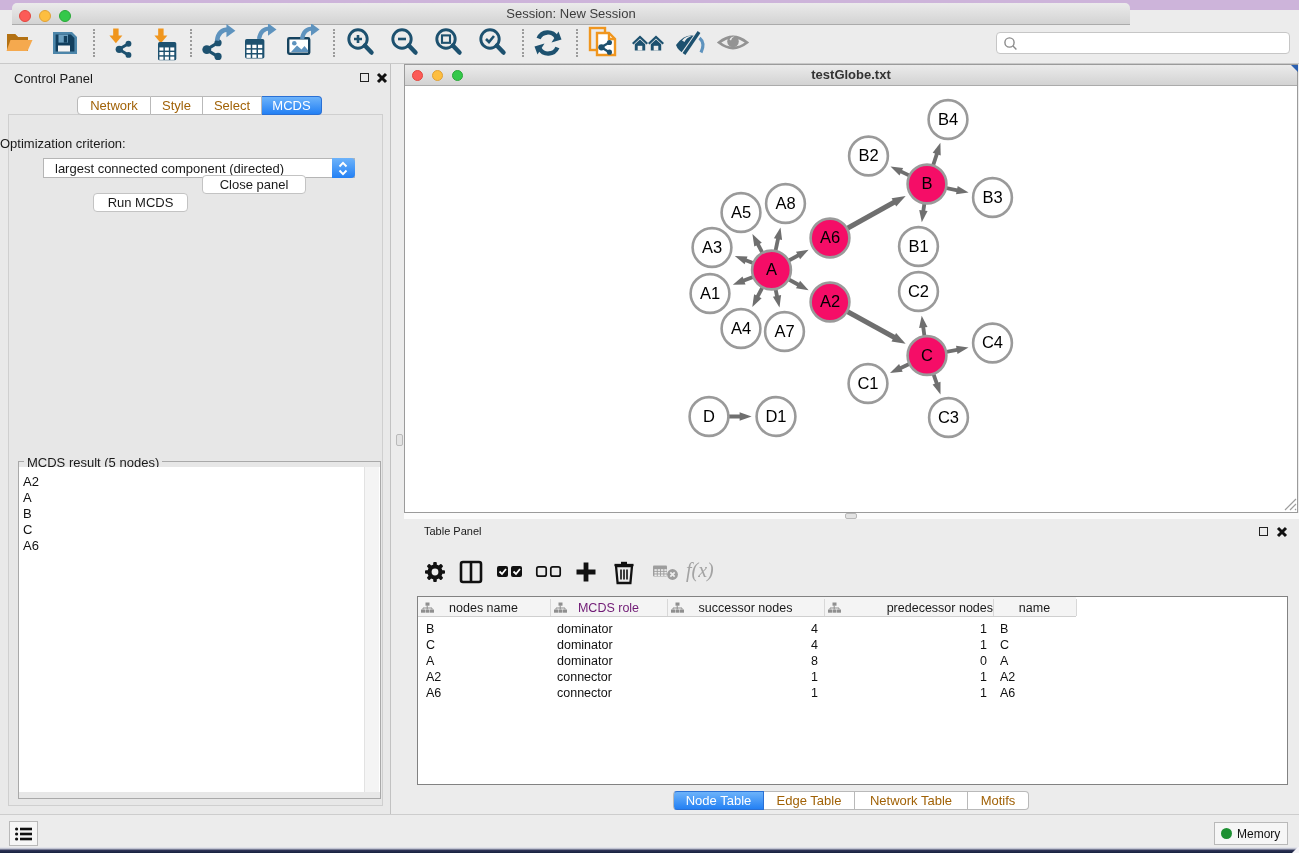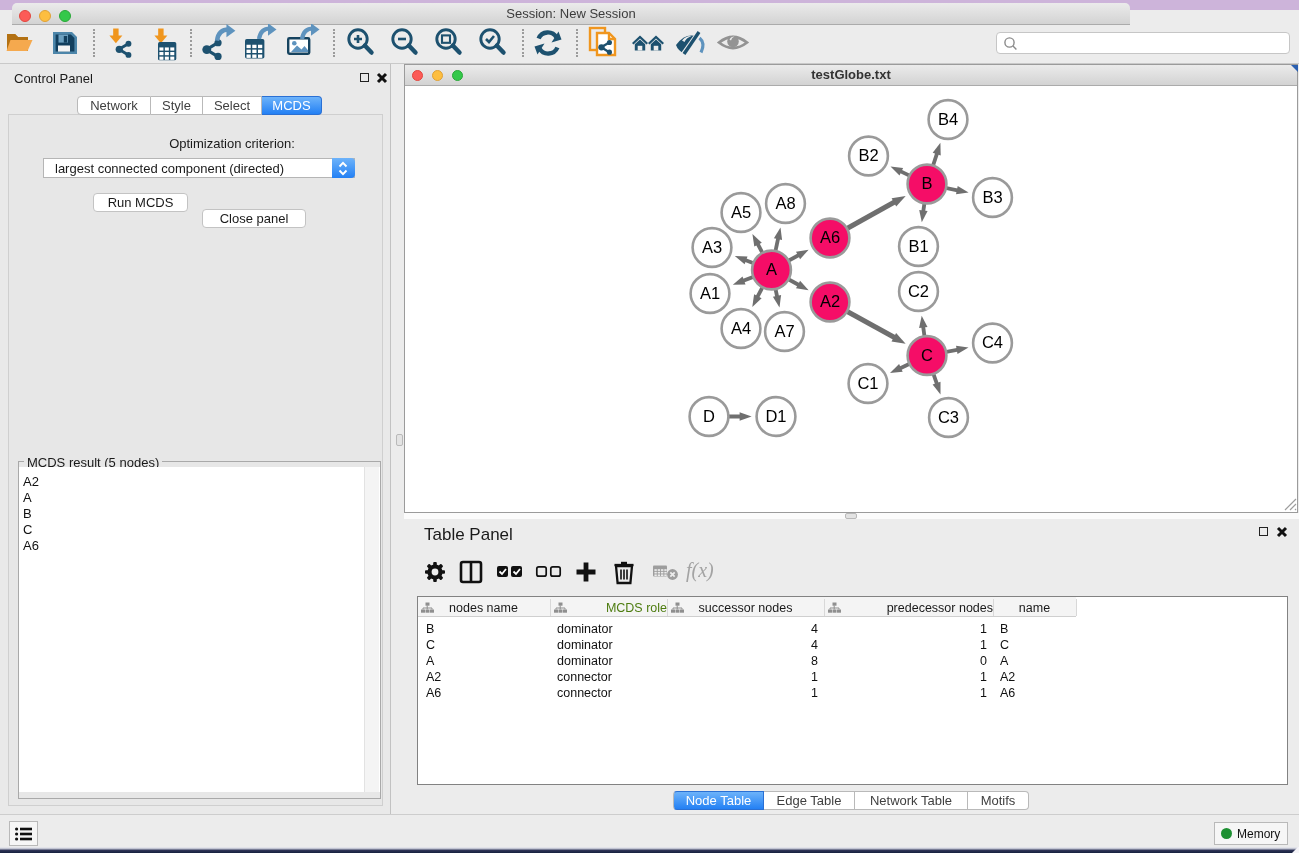--- a/index.html
+++ b/index.html
@@ -1,20 +1,20 @@
 <!DOCTYPE html>
 <html><head><meta charset="utf-8"><style>
 *{margin:0;padding:0;box-sizing:border-box}
 html,body{width:1299px;height:853px;overflow:hidden;font-family:"Liberation Sans",sans-serif}
 body{position:relative;background:#ececec}
 .abs{position:absolute}
 .titlebar{background:linear-gradient(#ebebeb,#d3d3d3);border-bottom:1px solid #ababab}
 .tl{position:absolute;width:12px;height:12px;border-radius:50%;top:7px}
 .seg{position:absolute;display:flex;height:19px}
-.seg div{background:#fff;border:1px solid #b9b9b9;border-left:none;color:#404040;font-size:13px;line-height:17px;text-align:center}
+.seg div{background:#fff;border:1px solid #b9b9b9;border-left:none;color:#a16207;font-size:13px;line-height:17px;text-align:center}
 .seg div:first-child{border-left:1px solid #b9b9b9;border-radius:4px 0 0 4px}
 .seg div:last-child{border-radius:0 4px 4px 0}
 .seg .sel{background:linear-gradient(#6db3fa,#2380f4);border-color:#2a70d4;color:#fff}
 .btn{position:absolute;background:#fff;border:1px solid #c3c3c3;border-radius:4px;font-size:13px;color:#1a1a1a;text-align:center}
 </style></head>
 <body>
 
 <div class="abs" style="left:0;top:0;width:1299px;height:10px;background:#cdb4da"></div>
 <div class="abs" style="left:0;top:847px;width:1299px;height:6px;background:linear-gradient(#f2f2f5,#b9bccb 30%,#2e3356 55%,#15203e)"></div>
 <svg class="abs" style="left:1290px;top:846px" width="9" height="7" viewBox="0 0 9 7">
@@ -188,30 +188,30 @@
 <svg class="abs" style="left:376px;top:72px" width="12" height="12" viewBox="0 0 12 12">
   <path d="M2 2 L10 10 M10 2 L2 10" stroke="#111" stroke-width="3"></path>
   </svg>
 <div class="abs" style="left:8px;top:114px;width:375px;height:692px;background:#e7e7e7;border:1px solid #cfcfcf"></div>
 <div class="seg" style="left:77px;top:96px">
   <div style="width:74px">Network</div>
     <div style="width:52px">Style</div>
   <div style="width:59px">Select</div>
     <div class="sel" style="width:60px">MCDS</div>
 </div>
-<div class="abs" style="left:0;top:136px;width:464px;text-align:center;font-size:13px;color:#1a1a1a">Optimization criterion:</div>
+<div class="abs" style="left:0;top:136px;width:464px;font-size:13px;color:#1a1a1a">Optimization criterion:</div>
 <div class="abs" style="left:43px;top:158px;width:312px;height:20px;background:#fff;border:1px solid #b5b5b5;border-radius:0">
   <div style="position:absolute;left:11px;top:1px;font-size:13px;color:#1a1a1a;line-height:17px">largest connected component (directed)</div>
   <div style="position:absolute;right:-1px;top:-1px;width:23px;height:20px;background:linear-gradient(#6db3fa,#2380f4);border-radius:0 4px 4px 0"></div>
   <svg style="position:absolute;right:3px;top:1px" width="16" height="17" viewBox="0 0 16 17">
     <path d="M4.5 6.5 L8 2.8 L11.5 6.5 M4.5 10.5 L8 14.2 L11.5 10.5" stroke="#fff" stroke-width="1.9" fill="none"></path>
     </svg>
 </div>
 <div class="btn" style="left:93px;top:193px;width:95px;height:19px;line-height:17px">Run MCDS</div>
-<div class="btn" style="left:202px;top:209px;width:104px;height:19px;line-height:17px">Close panel</div>
+<div class="btn" style="left:202px;top:175px;width:104px;height:19px;line-height:17px">Close panel</div>
 
 <div class="abs" style="left:18px;top:461px;width:363px;height:338px;border:1px solid #a9a9a9"></div>
 <div class="abs" style="left:24px;top:455px;background:#e7e7e7;padding:0 3px;font-size:13px;color:#1a1a1a">MCDS result (5 nodes)</div>
 <div class="abs" style="left:19px;top:467px;width:361px;height:325px;background:#fff"></div>
 <div class="abs" style="left:364px;top:467px;width:15px;height:325px;background:#f4f4f4;border-left:1px solid #e2e2e2"></div>
 <div class="abs" style="left:23px;top:474px;font-size:13px;color:#111;line-height:16px">A2<br>A<br>B<br>C<br>A6</div>
 
 <div class="abs" style="left:404px;top:64px;width:894px;height:449px;background:#fff;border:1px solid #9b9b9b"></div>
 <div class="abs titlebar" style="left:405px;top:65px;width:892px;height:21px">
   <div class="tl" style="left:7px;top:5px;width:11px;height:11px;background:#fc5b57;border:0.5px solid #e2463f"></div>
@@ -305,21 +305,21 @@
     <circle cx="709.0" cy="416.5" r="19.4" fill="#ffffff" stroke="#9a9a9a" stroke-width="2.6"></circle>
     <text x="709.0" y="421.7" text-anchor="middle" font-size="16.5" fill="#000">D</text>
     <circle cx="776.0" cy="416.5" r="19.4" fill="#ffffff" stroke="#9a9a9a" stroke-width="2.6"></circle>
     <text x="776.0" y="421.7" text-anchor="middle" font-size="16.5" fill="#000">D1</text>
   </svg>
 <div class="abs" style="left:404px;top:513px;width:895px;height:6px;background:#fbfbfb"></div>
 
 <div class="abs" style="left:396px;top:434px;width:7px;height:12px;background:#e3e3e3;border:1px solid #b9b9b9;border-radius:2px"></div>
 <div class="abs" style="left:845px;top:513px;width:12px;height:6px;background:#e3e3e3;border:1px solid #b9b9b9;border-radius:2px"></div>
 
-<div class="abs" style="left:424px;top:525px;font-size:17px;color:#1a1a1a">Table Panel</div>
+<div class="abs" style="left:424px;top:525px;font-size:11px;color:#1a1a1a">Table Panel</div>
 <div class="abs" style="left:1259px;top:527px;width:9px;height:9px;border:1.5px solid #222"></div>
 <svg class="abs" style="left:1276px;top:526px" width="12" height="12" viewBox="0 0 12 12">
   <path d="M2 2 L10 10 M10 2 L2 10" stroke="#111" stroke-width="3"></path>
   </svg>
 <svg style="position:absolute;left:422px;top:559px" width="26" height="26" viewBox="0 0 26 26">
     <g fill="#111">
       <circle cx="13" cy="13" r="7.6"></circle>
       <rect x="11.2" y="3" width="3.6" height="20" rx="1" transform="rotate(0 13 13)"></rect>
       <rect x="11.2" y="3" width="3.6" height="20" rx="1" transform="rotate(45 13 13)"></rect>
       <rect x="11.2" y="3" width="3.6" height="20" rx="1" transform="rotate(90 13 13)"></rect>
@@ -394,21 +394,21 @@
 <div class="abs" style="left:667px;top:599px;height:17px;border-left:1px solid #d8d8d8"></div>
 <svg class="abs" style="left:554px;top:602px" width="13" height="12" viewBox="0 0 13 12">
     <g fill="#8f8f8f">
       <rect x="4.5" y="0.5" width="4" height="3.2"></rect>
       <rect x="0" y="7.5" width="4" height="3.2"></rect>
       <rect x="4.5" y="7.5" width="4" height="3.2"></rect>
       <rect x="9" y="7.5" width="4" height="3.2"></rect>
       <path d="M6.2 3.5 v2.5 M2 7.5 v-1.5 h9 v1.5 M6.2 6 v1.5" stroke="#8f8f8f" fill="none"></path>
     </g>
   </svg>
-<div class="abs" style="left:550px;top:601px;width:117px;text-align:right;font-size:12.5px;color:#4d7c0f">MCDS role</div>
+<div class="abs" style="left:550px;top:601px;width:117px;text-align:center;font-size:12.5px;color:#701a75">MCDS role</div>
 <div class="abs" style="left:824px;top:599px;height:17px;border-left:1px solid #d8d8d8"></div>
 <svg class="abs" style="left:671px;top:602px" width="13" height="12" viewBox="0 0 13 12">
     <g fill="#8f8f8f">
       <rect x="4.5" y="0.5" width="4" height="3.2"></rect>
       <rect x="0" y="7.5" width="4" height="3.2"></rect>
       <rect x="4.5" y="7.5" width="4" height="3.2"></rect>
       <rect x="9" y="7.5" width="4" height="3.2"></rect>
       <path d="M6.2 3.5 v2.5 M2 7.5 v-1.5 h9 v1.5 M6.2 6 v1.5" stroke="#8f8f8f" fill="none"></path>
     </g>
   </svg>

